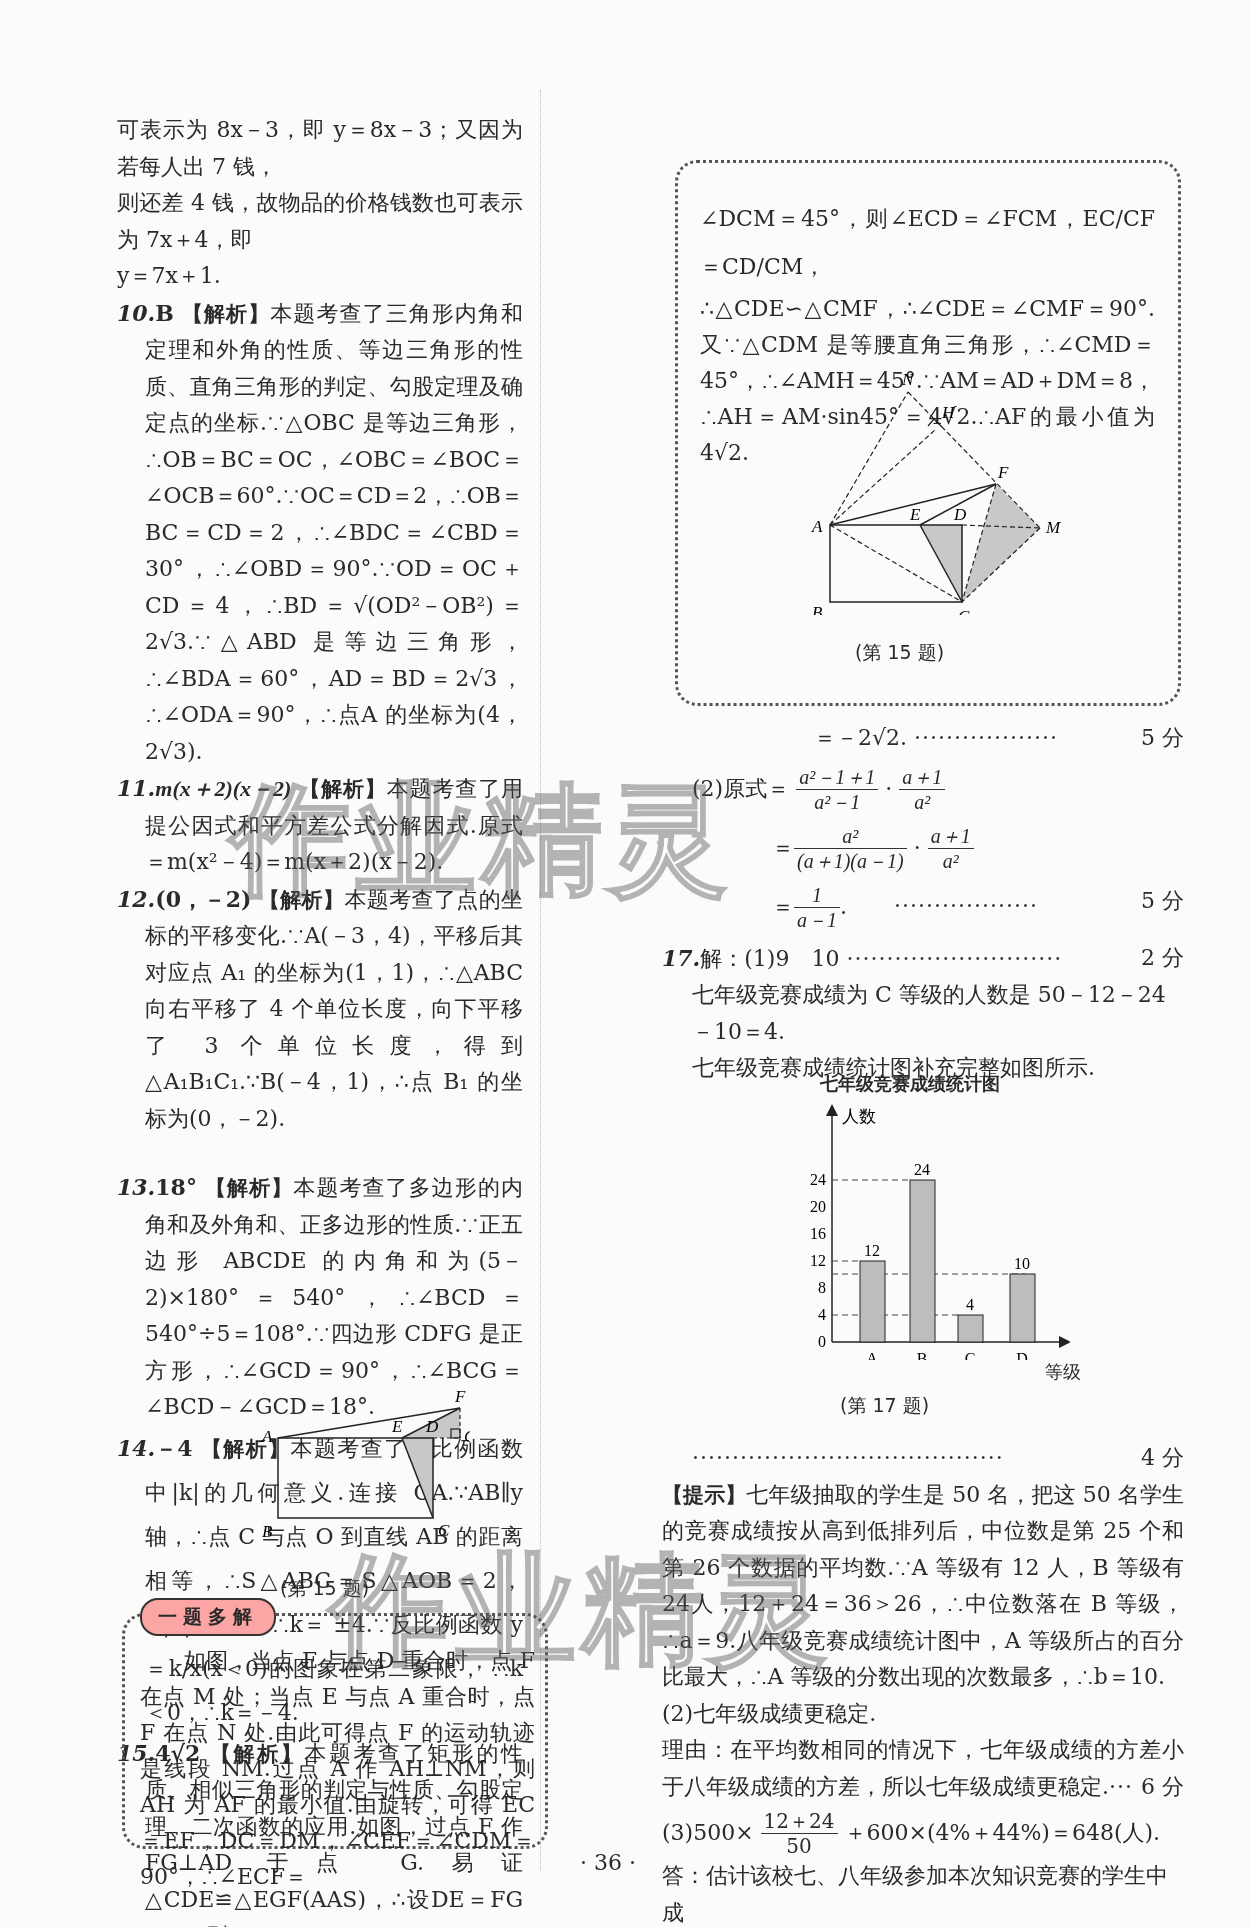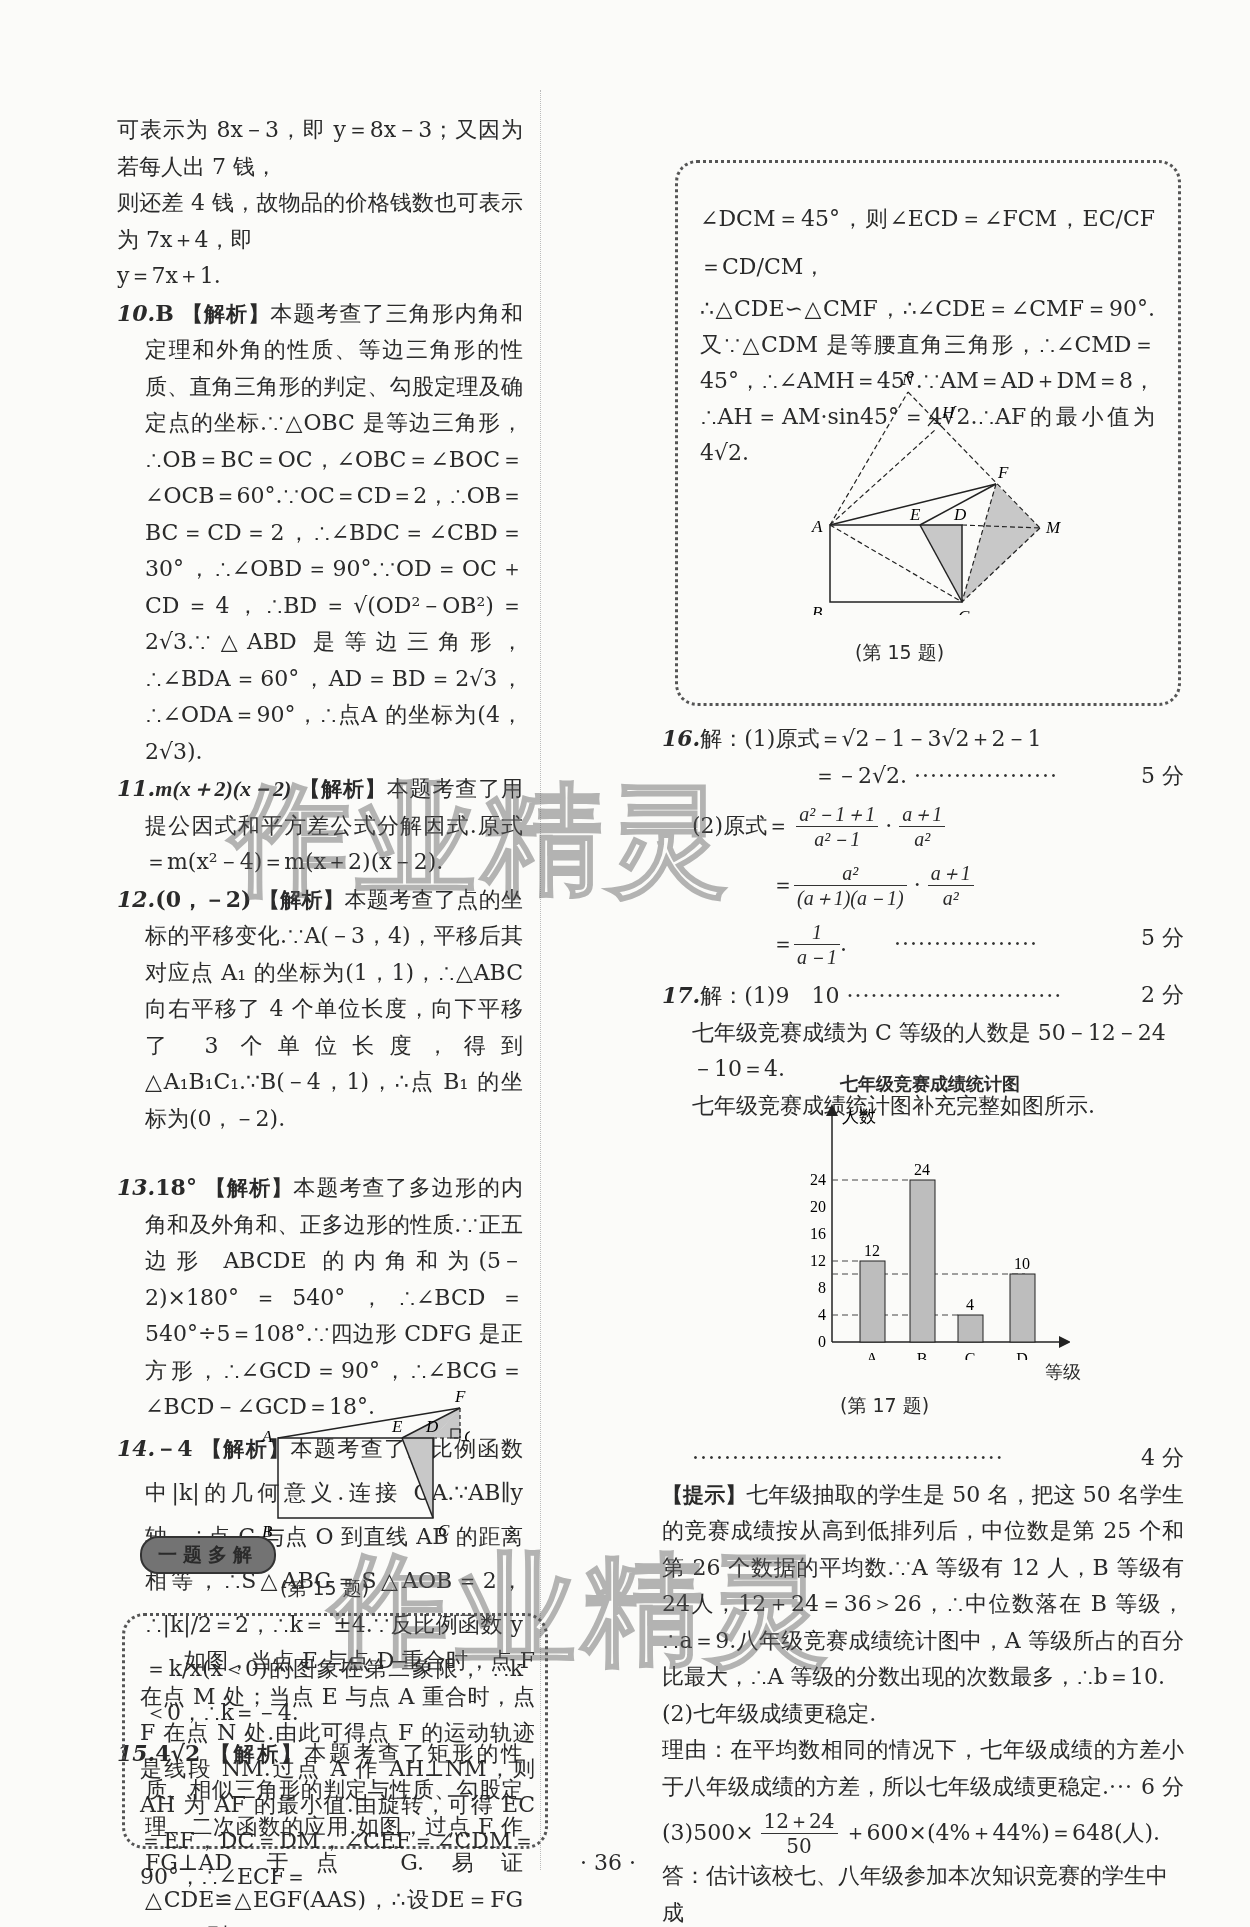--- a/index.html
+++ b/index.html
@@ -17,22 +17,22 @@
   .box-right { left:675px; top:160px; width:500px; height:540px; }
   .right-box-text { position:absolute; left:700px; top:195px; width:455px; font-size:22px; line-height:36px; }
   .right-main { position:absolute; left:662px; top:720px; width:522px; font-size:22px; line-height:36.5px; }
   .fig-caption { font-family:"DejaVu Sans","Liberation Sans",sans-serif; font-size:19px; text-align:left; }
   .score { float:right; }
   .dots { letter-spacing:1px; color:#333; }
   .frac { display:inline-block; vertical-align:middle; text-align:center; font-size:20px; line-height:24px; }
   .frac .top { display:block; border-bottom:1px solid #333; padding:0 3px; }
   .frac .bot { display:block; padding:0 3px; }
   .box-left { position:absolute; left:122px; top:1613px; width:420px; height:230px; border:3px dotted #555; border-radius:22px; }
-  .box-left-label { position:absolute; left:140px; top:1536px; padding:4px 16px; border:2px solid #333; border-radius:18px;
-                    background:#737373; font-family:"DejaVu Sans","Liberation Sans",sans-serif; font-weight:bold; font-size:19px; letter-spacing:6px; }
+  .box-left-label { position:absolute; left:140px; top:1598px; padding:4px 16px; border:2px solid #333; border-radius:18px;
+                    background:#fca5a5; font-family:"DejaVu Sans","Liberation Sans",sans-serif; font-weight:bold; font-size:19px; letter-spacing:6px; }
   .box-left-text { position:absolute; left:140px; top:1643px; width:395px; font-size:22px; line-height:36px; }
   .page-num { position:absolute; left:580px; top:1850px; font-weight:normal; font-size:22px; }
   .watermark { position:absolute; font-family:"DejaVu Sans","Liberation Sans",sans-serif; font-weight:bold; font-size:120px;
                color:transparent; -webkit-text-stroke:2px rgba(90,90,90,0.45); letter-spacing:6px; pointer-events:none; }
   svg text { font-family:"Liberation Serif","DejaVu Serif",serif; }
 </style>
 </head>
 <body>
 
 <div class="divider"></div>
@@ -126,23 +126,20 @@
   <text x="22" y="162" font-size="17" font-style="italic">A</text>
   <text x="120" y="150" font-size="17" font-style="italic">E</text>
   <text x="164" y="150" font-size="17" font-style="italic">D</text>
   <text x="256" y="163" font-size="17" font-style="italic">M</text>
   <text x="22" y="248" font-size="17" font-style="italic">B</text>
   <text x="168" y="252" font-size="17" font-style="italic">C</text>
 </svg>
 <div class="fig-caption" style="position:absolute;left:855px;top:640px;width:170px;">(第 15 题)</div>
 
 <div class="right-main">
-  <div>
-    <span class="num">16.</span><span>解：(1)原式＝√2－1－3√2＋2－1</span>
-  </div>
   <div style="padding-left:152px;">
     <span>＝－2√2.</span>
     <span class="dots">··················</span>
     <span class="score">5 分</span>
   </div>
   <div style="padding-left:30px;margin-top:8px;">
     <span>(2)原式＝</span>
     <span class="frac"><span class="top m">a²－1＋1</span><span class="bot m">a²－1</span></span>
     ·
     <span class="frac"><span class="top m">a＋1</span><span class="bot m">a²</span></span>
@@ -159,21 +156,21 @@
   </div>
   <div style="margin-top:8px;">
     <span class="num">17.</span><span>解：(1)9　10</span>
     <span class="dots">···························</span>
     <span class="score">2 分</span>
   </div>
   <div style="padding-left:30px;">七年级竞赛成绩为 C 等级的人数是 50－12－24－10＝4.</div>
   <div style="padding-left:30px;">七年级竞赛成绩统计图补充完整如图所示.</div>
 </div>
 
-<div style="position:absolute;left:800px;top:1072px;width:220px;text-align:right;font-family:Liberation Mono, monospace;font-weight:bold;font-size:18px;">七年级竞赛成绩统计图</div>
+<div style="position:absolute;left:800px;top:1072px;width:220px;text-align:center;font-family:Liberation Mono, monospace;font-weight:bold;font-size:18px;">七年级竞赛成绩统计图</div>
 <svg style="position:absolute;left:780px;top:1100px;" width="290" height="260" viewBox="0 0 290 260">
   <defs>
     <marker id="arr" markerWidth="8" markerHeight="8" refX="4" refY="4" orient="auto">
         <path d="M0,0 L8,4 L0,8 z" fill="#222"></path>
       </marker>
   </defs>
 
   <line x1="52" y1="242" x2="52" y2="10" stroke="#222" stroke-width="1.5" marker-end="url(#arr)"></line>
   <line x1="52" y1="242" x2="285" y2="242" stroke="#222" stroke-width="1.5" marker-end="url(#arr)"></line>
 

